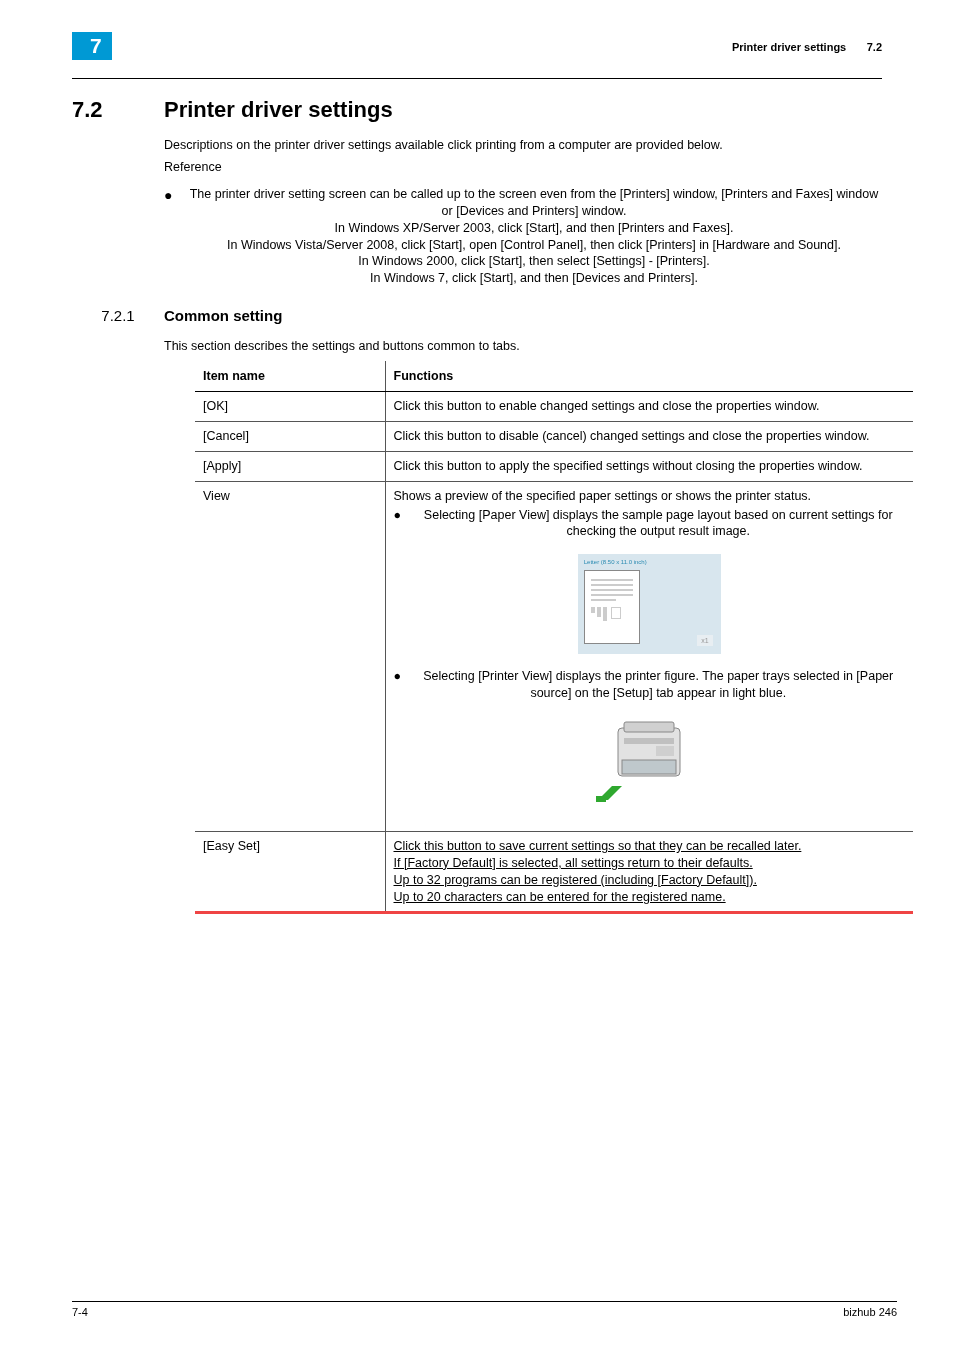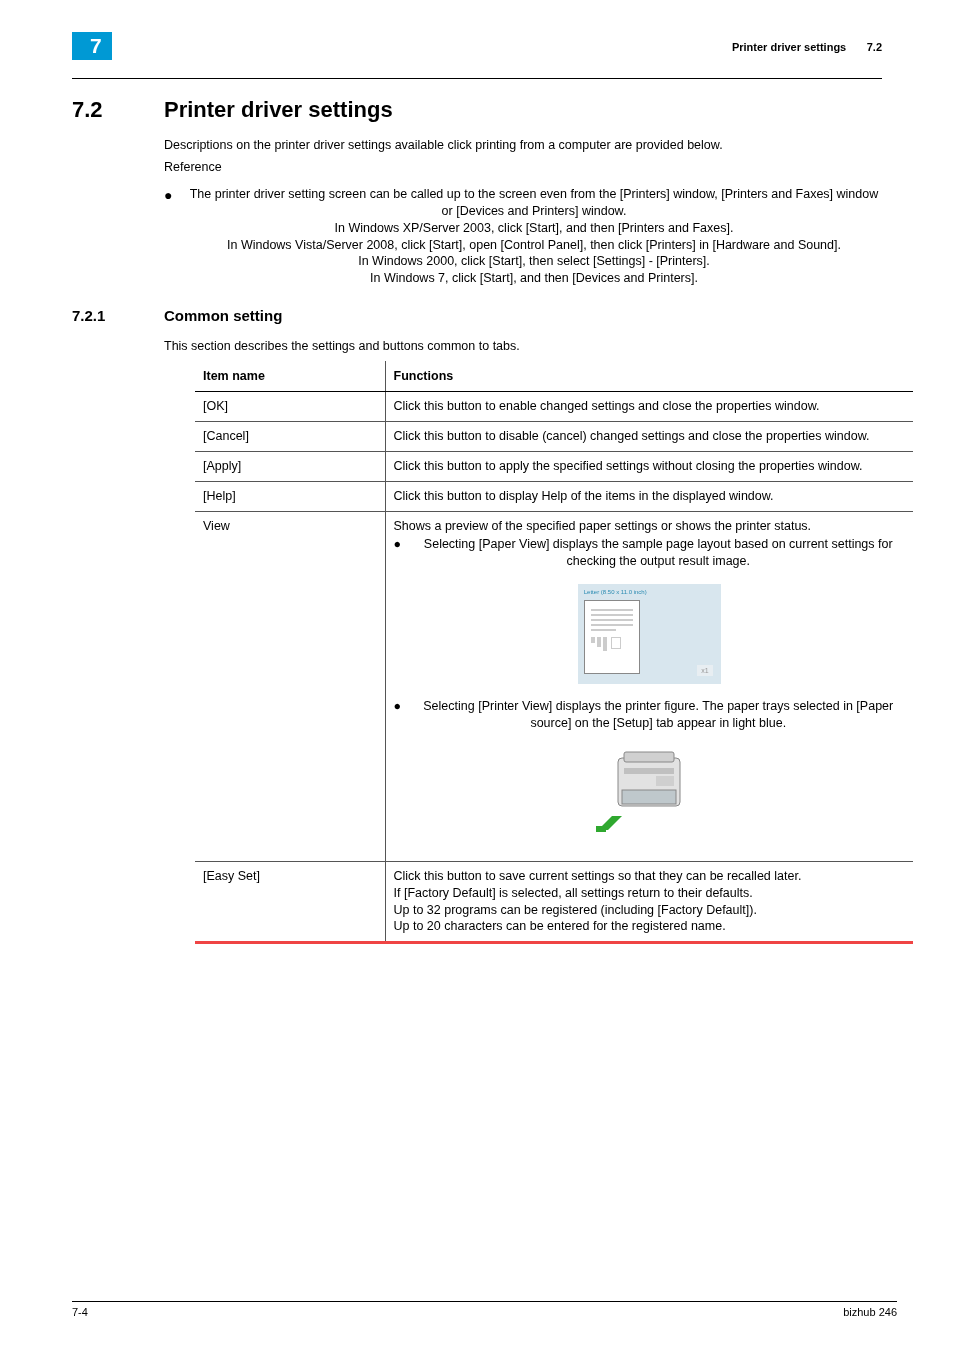--- a/index.html
+++ b/index.html
@@ -51,23 +51,24 @@
     font-weight: bold;
     width: 92px;
     flex-shrink: 0;
   }
   .section-title {
     font-size: 22px;
     font-weight: bold;
   }
   .subsection-num {
     font-size: 15px;
-    font-weight: bold;
+    font-weight: normal;
     width: 92px;
     flex-shrink: 0;
+    text-align: center;
   }
   .subsection-title {
     font-size: 15px;
     font-weight: bold;
   }
   .body-indent {
     margin-left: 92px;
   }
   .desc {
     font-size: 12.5px;
@@ -251,24 +252,20 @@
         <td>[OK]</td>
         <td>Click this button to enable changed settings and close the properties window.</td>
       </tr>
       <tr>
         <td>[Cancel]</td>
         <td>Click this button to disable (cancel) changed settings and close the properties window.</td>
       </tr>
       <tr>
         <td>[Apply]</td>
         <td>Click this button to apply the specified settings without closing the properties window.</td>
-      </tr>
-      <tr>
-        <td>[Help]</td>
-        <td>Click this button to display Help of the items in the displayed window.</td>
       </tr>
       <tr>
         <td>View</td>
         <td>
           <div>Shows a preview of the specified paper settings or shows the printer status.</div>
           <div class="inner-bullet">
             <div class="inner-bullet-mark">●</div>
             <div class="inner-bullet-text">Selecting [Paper View] displays the sample page layout based on current settings for checking the output result image.</div>
           </div>
 
@@ -307,21 +304,21 @@
                 <polygon points="18,70 4,84 14,84 28,70" fill="#2fa82f"></polygon>
                 <rect x="2" y="80" width="10" height="6" fill="#2fa82f"></rect>
                 <rect x="62" y="30" width="18" height="10" fill="#cfcfcf"></rect>
               </svg>
             </div>
           </div>
         </td>
       </tr>
       <tr>
         <td>[Easy Set]</td>
-        <td style="white-space: pre-line;">Click this button to save current settings so that they can be recalled later.
+        <td style="white-space: pre-line; text-decoration: underline;">Click this button to save current settings so that they can be recalled later.
 If [Factory Default] is selected, all settings return to their defaults.
 Up to 32 programs can be registered (including [Factory Default]).
 Up to 20 characters can be entered for the registered name.</td>
       </tr>
     </tbody>
   </table>
 </div>
 
 <div class="footer">
   <span>7-4</span>

